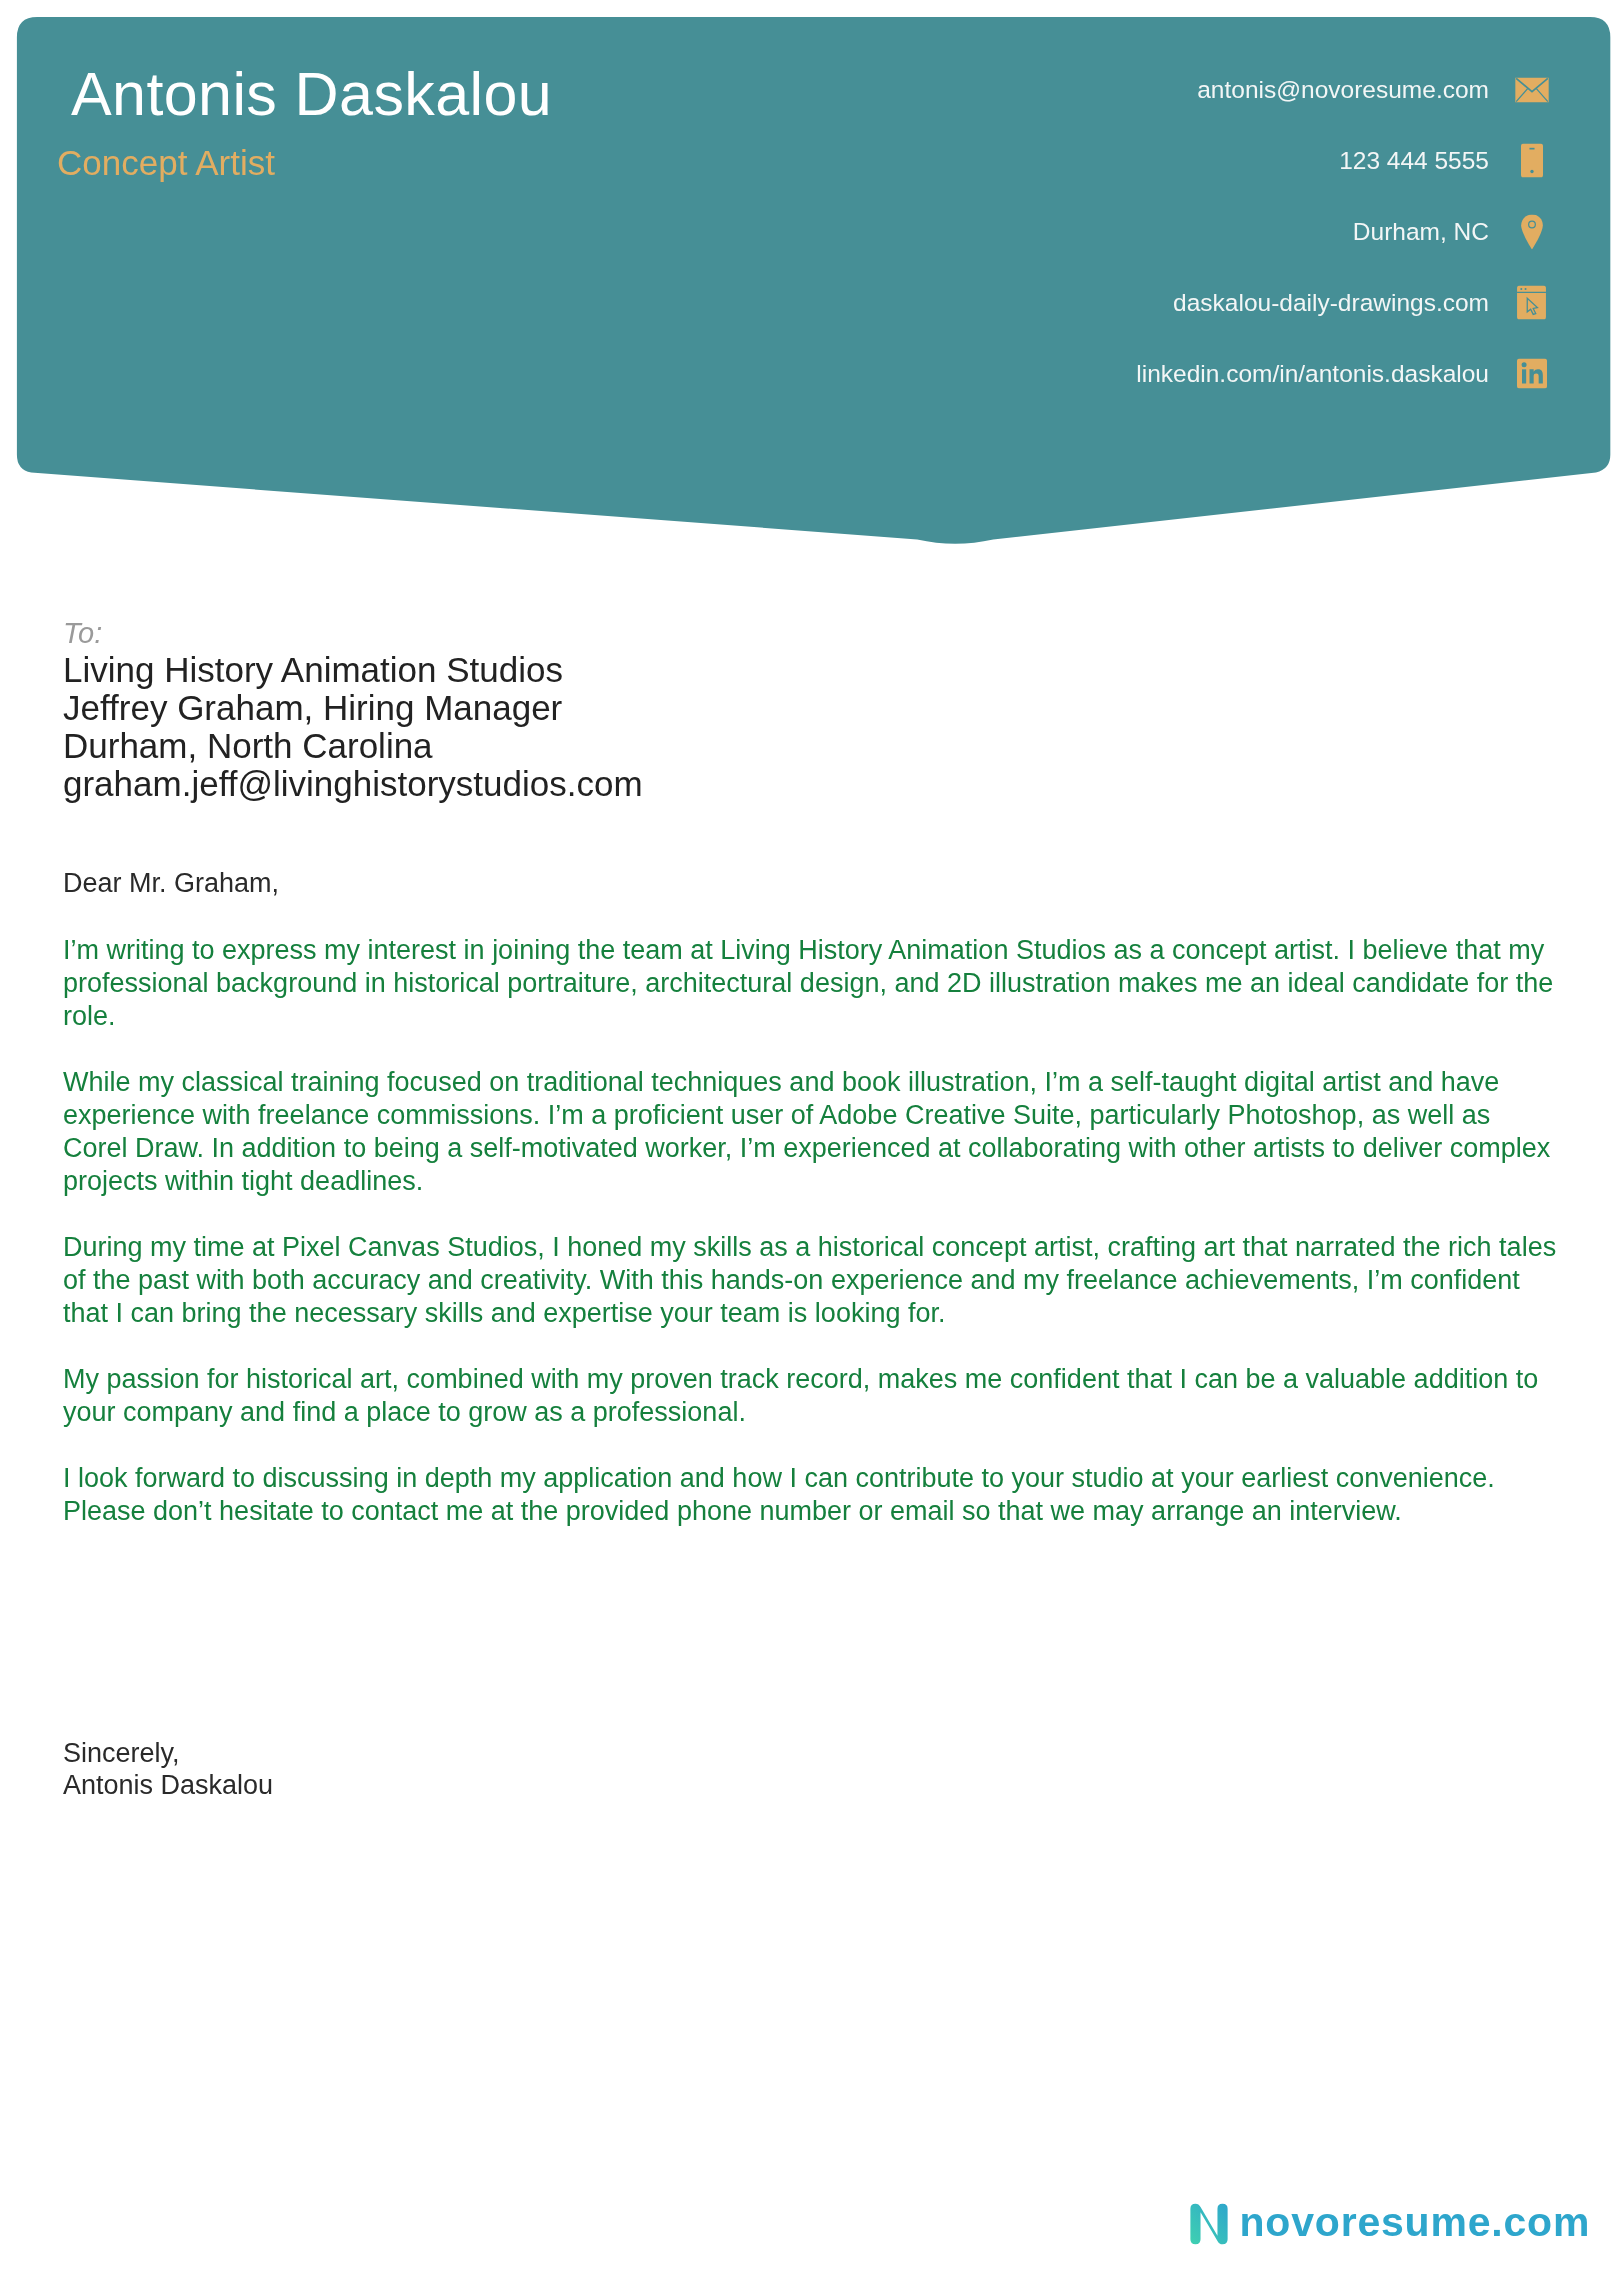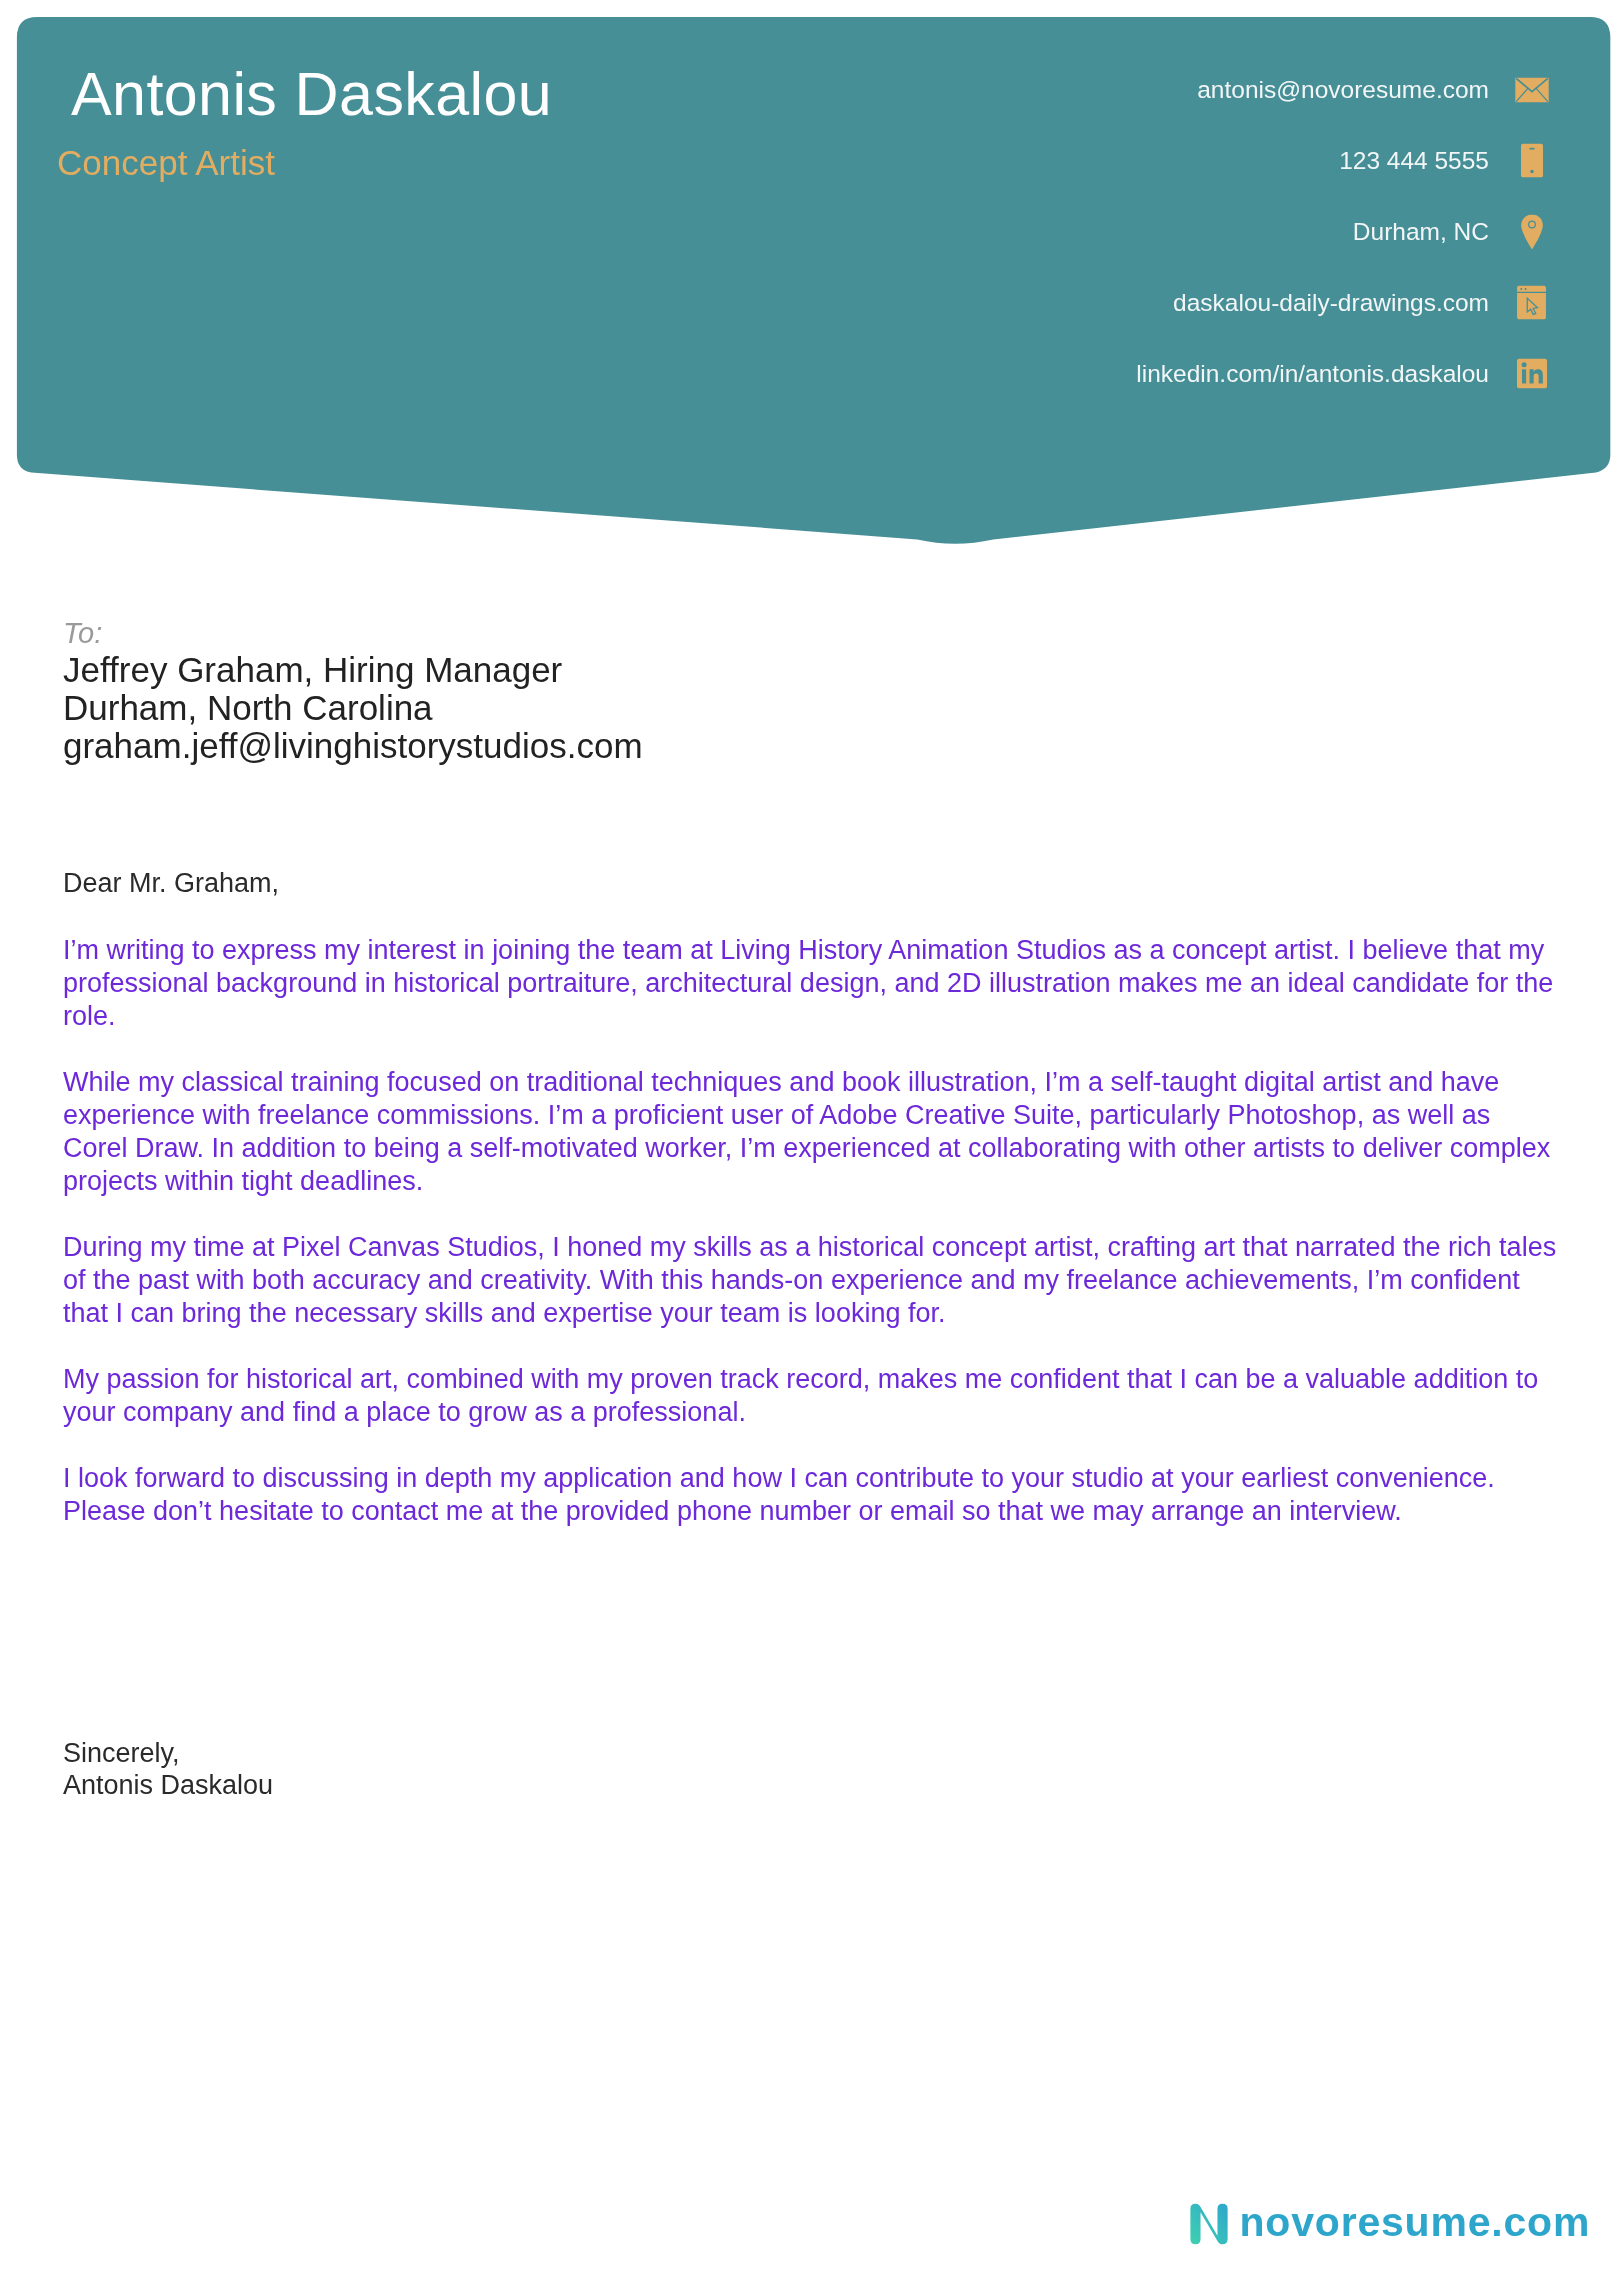--- a/index.html
+++ b/index.html
@@ -8,21 +8,21 @@
   .header-shape { position: absolute; left: 0; top: 0; width: 1623px; height: 575px; }
   .name { position: absolute; left: 71px; top: 64px; font-size: 61px; color: #ffffff; font-weight: 300; letter-spacing: 0.4px; line-height: 1; white-space: nowrap; }
   .job-title { position: absolute; left: 57px; top: 145px; font-size: 35px; color: #e2ad61; line-height: 1; white-space: nowrap; }
   .contact { position: absolute; right: 134px; height: 37px; display: flex; align-items: center; justify-content: flex-end; }
   .contact-text { font-size: 24.5px; color: #f3f6f6; white-space: nowrap; }
   .contact-icon { position: absolute; left: calc(100% + 25px); top: 50%; transform: translateY(-50%); width: 35px; height: 35px; display: flex; align-items: center; justify-content: center; }
   .to-label { position: absolute; left: 63px; top: 617px; font-size: 29px; color: #9a9a9a; font-style: italic; }
   .recipient { position: absolute; left: 63px; top: 651px; font-size: 35px; line-height: 38px; color: #222; }
   .recipient div { white-space: nowrap; }
   .salutation { position: absolute; left: 63px; top: 868px; font-size: 27px; color: #2a2a2a; }
-  .body { position: absolute; left: 63px; top: 934px; width: 1496px; font-size: 27px; line-height: 33px; color: #6d28d9; }
+  .body { position: absolute; left: 63px; top: 934px; width: 1496px; font-size: 27px; line-height: 33px; color: #15803d; }
   .body p { margin: 0 0 33px 0; }
   .closing { position: absolute; left: 63px; top: 1737px; font-size: 27px; line-height: 32px; color: #2a2a2a; }
   .logo { position: absolute; left: 1187px; top: 2202px; display: flex; align-items: flex-start; }
   .logo-text { font-size: 41px; font-weight: bold; color: #2ea6cc; letter-spacing: 0.8px; margin-left: 8.5px; line-height: 1; }
 </style>
 </head>
 <body>
 
 <svg class="header-shape" viewBox="0 0 1920 680" xmlns="http://www.w3.org/2000/svg">
   <path d="M44 20 H1881 Q1905 20 1905 44 V538 Q1905 555 1888 559 L1175 638 Q1130 648 1085 638 L37 559 Q20 556 20 538 V44 Q20 20 44 20 Z" fill="#468f96"></path>
@@ -83,20 +83,21 @@
         <rect x="0" y="0" width="36" height="36" rx="3" fill="#e2ad61"></rect>
         <rect x="6" y="13" width="5" height="17" fill="#468f96"></rect>
         <circle cx="8.5" cy="7.5" r="3" fill="#468f96"></circle>
         <path d="M15 13 H20 V16 C21 14 23 13 25 13 C29 13 31 15 31 20 V30 H26 V21 C26 19 25 18 23 18 C21 18 20 19 20 21 V30 H15 Z" fill="#468f96"></path>
       </svg>
   </span>
 </div>
 
 <div class="to-label">To:</div>
 <div class="recipient">
+  <div>Living History Animation Studios</div>
   <div>Jeffrey Graham, Hiring Manager</div>
   <div>Durham, North Carolina</div>
   <div>graham.jeff@livinghistorystudios.com</div>
 </div>
 
 <div class="salutation">Dear Mr. Graham,</div>
 
 <div class="body">
   <p>I’m writing to express my interest in joining the team at Living History Animation Studios as a concept artist. I believe that my professional background in historical portraiture, architectural design, and 2D illustration makes me an ideal candidate for the role.</p>
   <p>While my classical training focused on traditional techniques and book illustration, I’m a self-taught digital artist and have experience with freelance commissions. I’m a proficient user of Adobe Creative Suite, particularly Photoshop, as well as Corel Draw. In addition to being a self-motivated worker, I’m experienced at collaborating with other artists to deliver complex projects within tight deadlines.</p>

